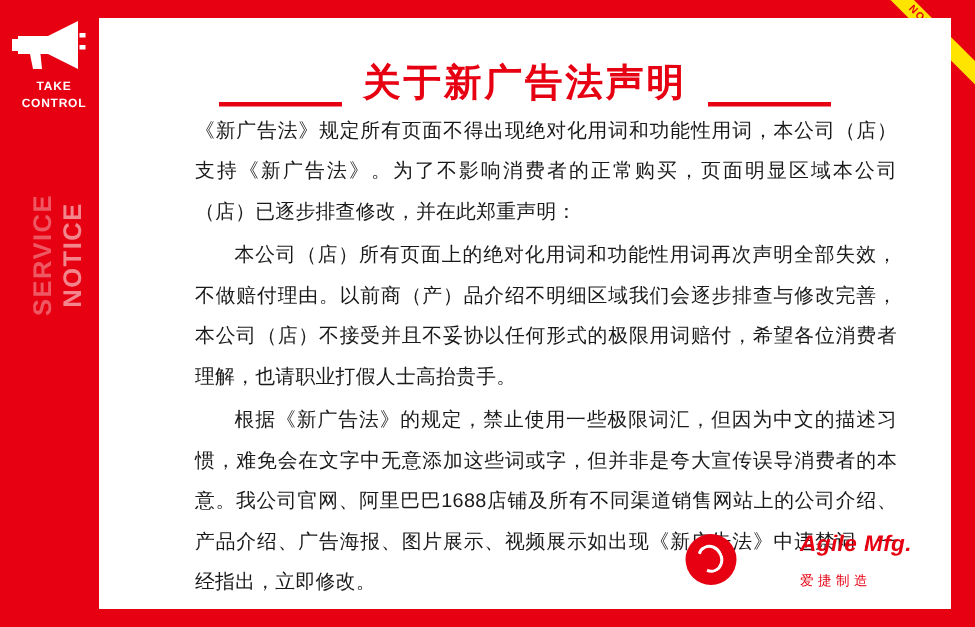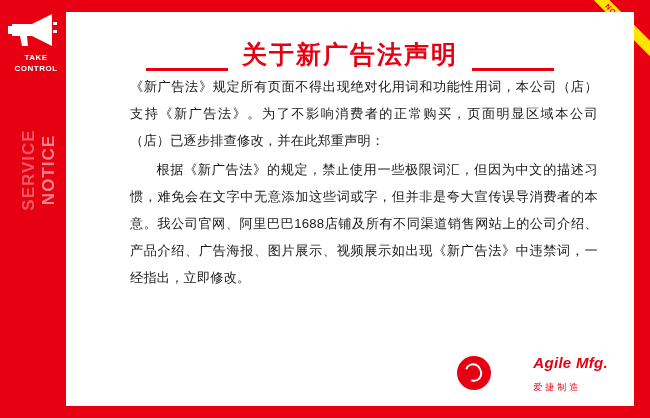--- a/index.html
+++ b/index.html
@@ -211,20 +211,21 @@
 
   <div class="card">
     <div class="title-row">
       <div class="bar"></div>
       <div class="title">关于新广告法声明</div>
       <div class="bar"></div>
     </div>
 
     <div class="body-text">
       <p>《新广告法》规定所有页面不得出现绝对化用词和功能性用词，本公司（店）支持《新广告法》。为了不影响消费者的正常购买，页面明显区域本公司（店）已逐步排查修改，并在此郑重声明：</p>
+      <p class="indent">本公司（店）所有页面上的绝对化用词和功能性用词再次声明全部失效，不做赔付理由。以前商（产）品介绍不明细区域我们会逐步排查与修改完善，本公司（店）不接受并且不妥协以任何形式的极限用词赔付，希望各位消费者理解，也请职业打假人士高抬贵手。</p>
       <p class="indent">根据《新广告法》的规定，禁止使用一些极限词汇，但因为中文的描述习惯，难免会在文字中无意添加这些词或字，但并非是夸大宣传误导消费者的本意。我公司官网、阿里巴巴1688店铺及所有不同渠道销售网站上的公司介绍、产品介绍、广告海报、图片展示、视频展示如出现《新广告法》中违禁词，一经指出，立即修改。</p>
     </div>
 
     <div class="logo">
       <div class="logo-mark"></div>
       <div class="logo-text">
         <div class="logo-name">Agile Mfg.</div>
         <div class="logo-sub">爱捷制造</div>
       </div>
     </div>

